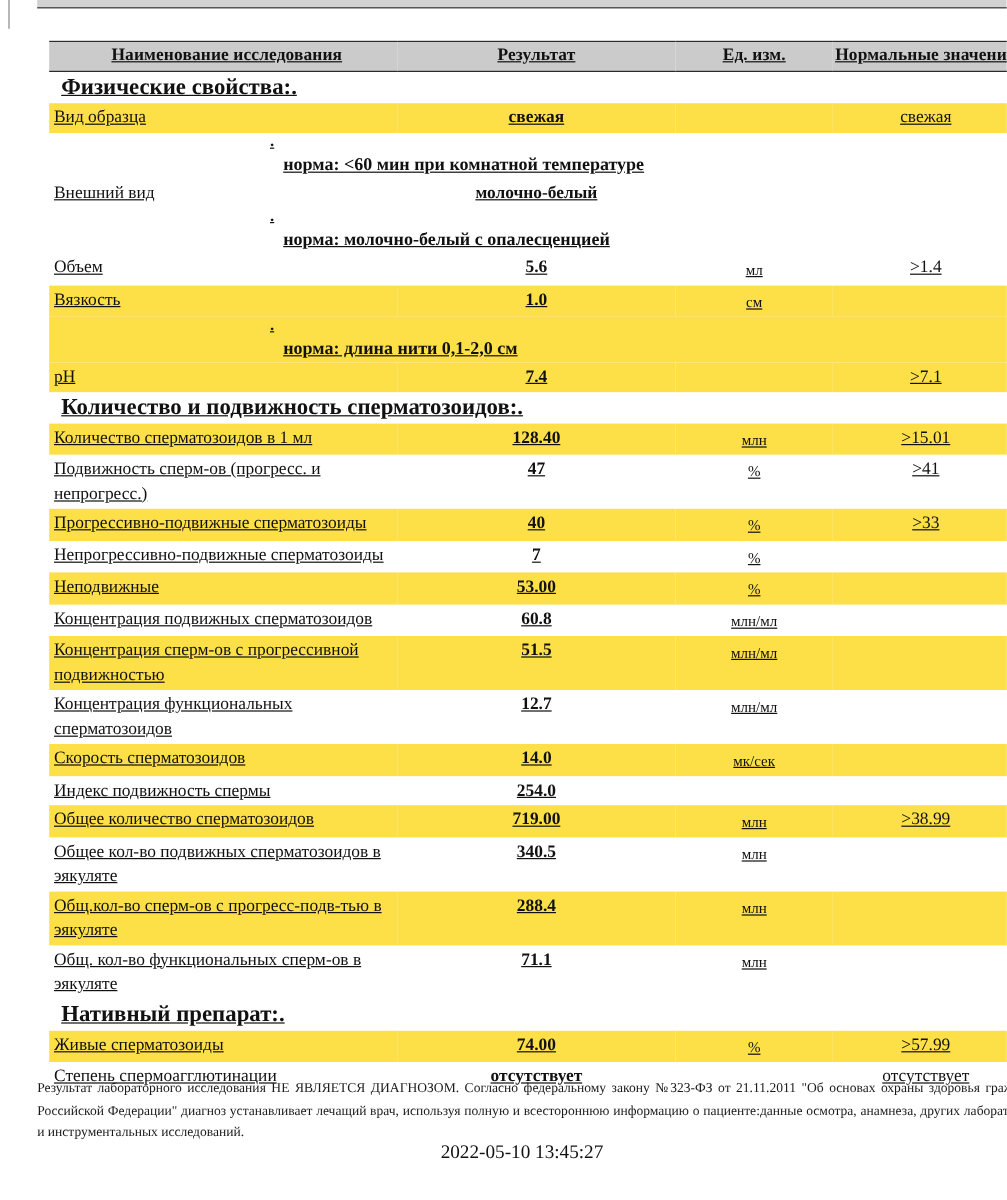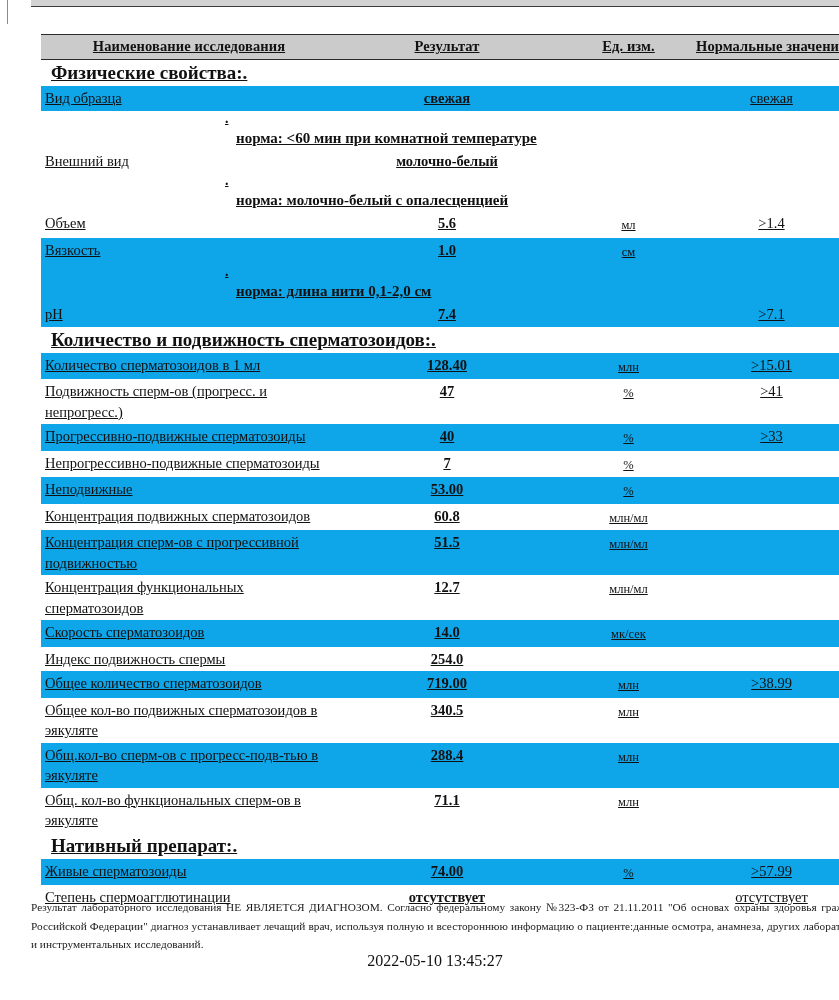--- a/index.html
+++ b/index.html
@@ -65,21 +65,21 @@
     border-bottom: 1.5px solid #2b2b2b;
     font-weight: bold;
     font-size: 14.5px;
     padding: 3px 0 4px 0;
     text-align: center;
     letter-spacing: 0.1px;
   }
   thead th.h-name { text-align: center; padding-left: 6px; }
   thead th.h-norm { text-align: center; }
 
-  tbody tr.row-shade > td { background: #0ea5e9; }
+  tbody tr.row-shade > td { background: #fde047; }
   tbody tr.row-plain > td { background: #ffffff; }
 
   tbody td {
     padding: 2px 0 2px 0;
     vertical-align: top;
     line-height: 20.5px;
   }
 
   td.cell-name {
     text-align: left;

